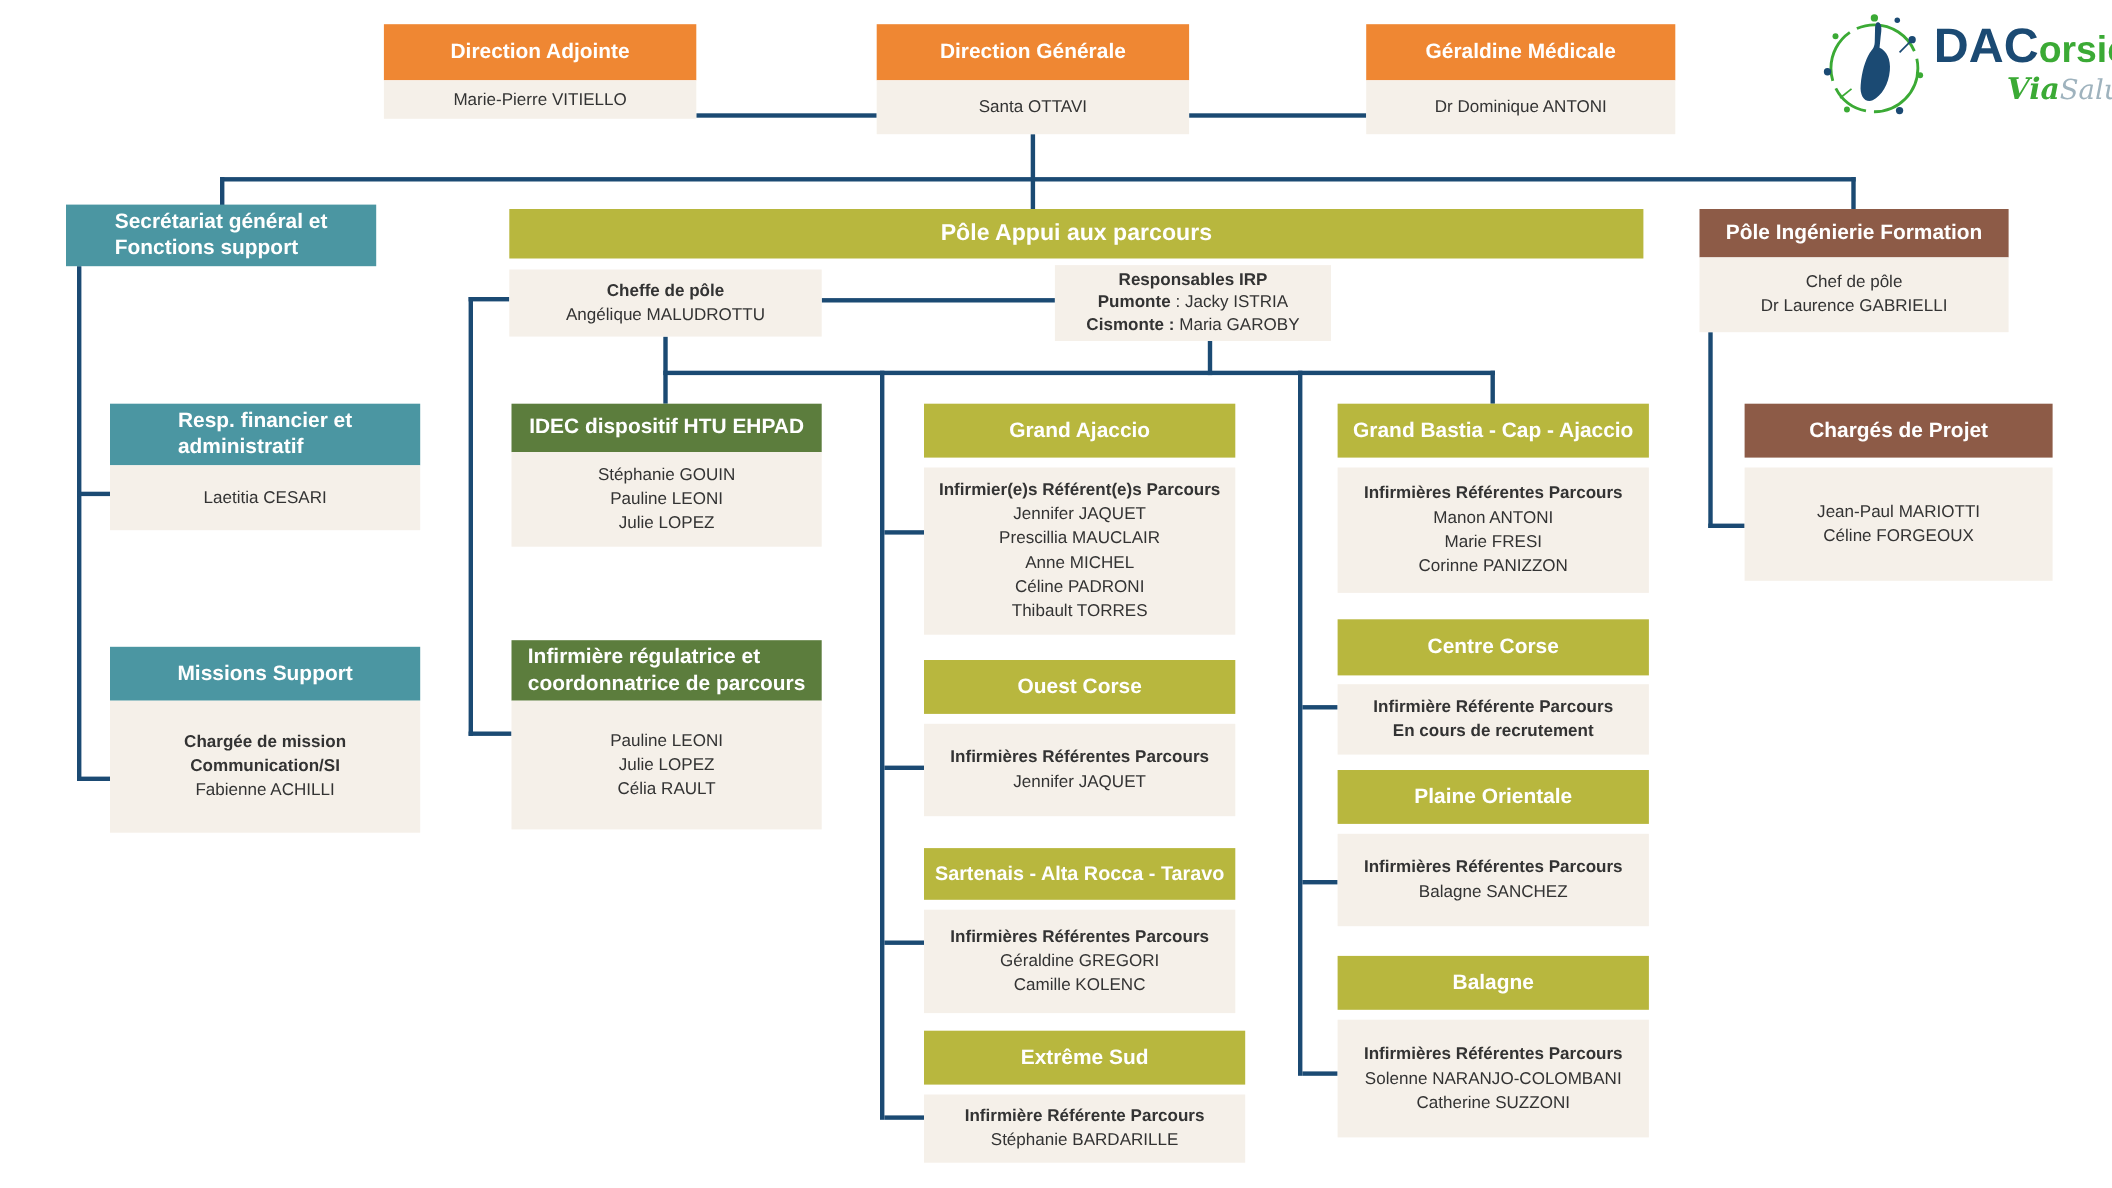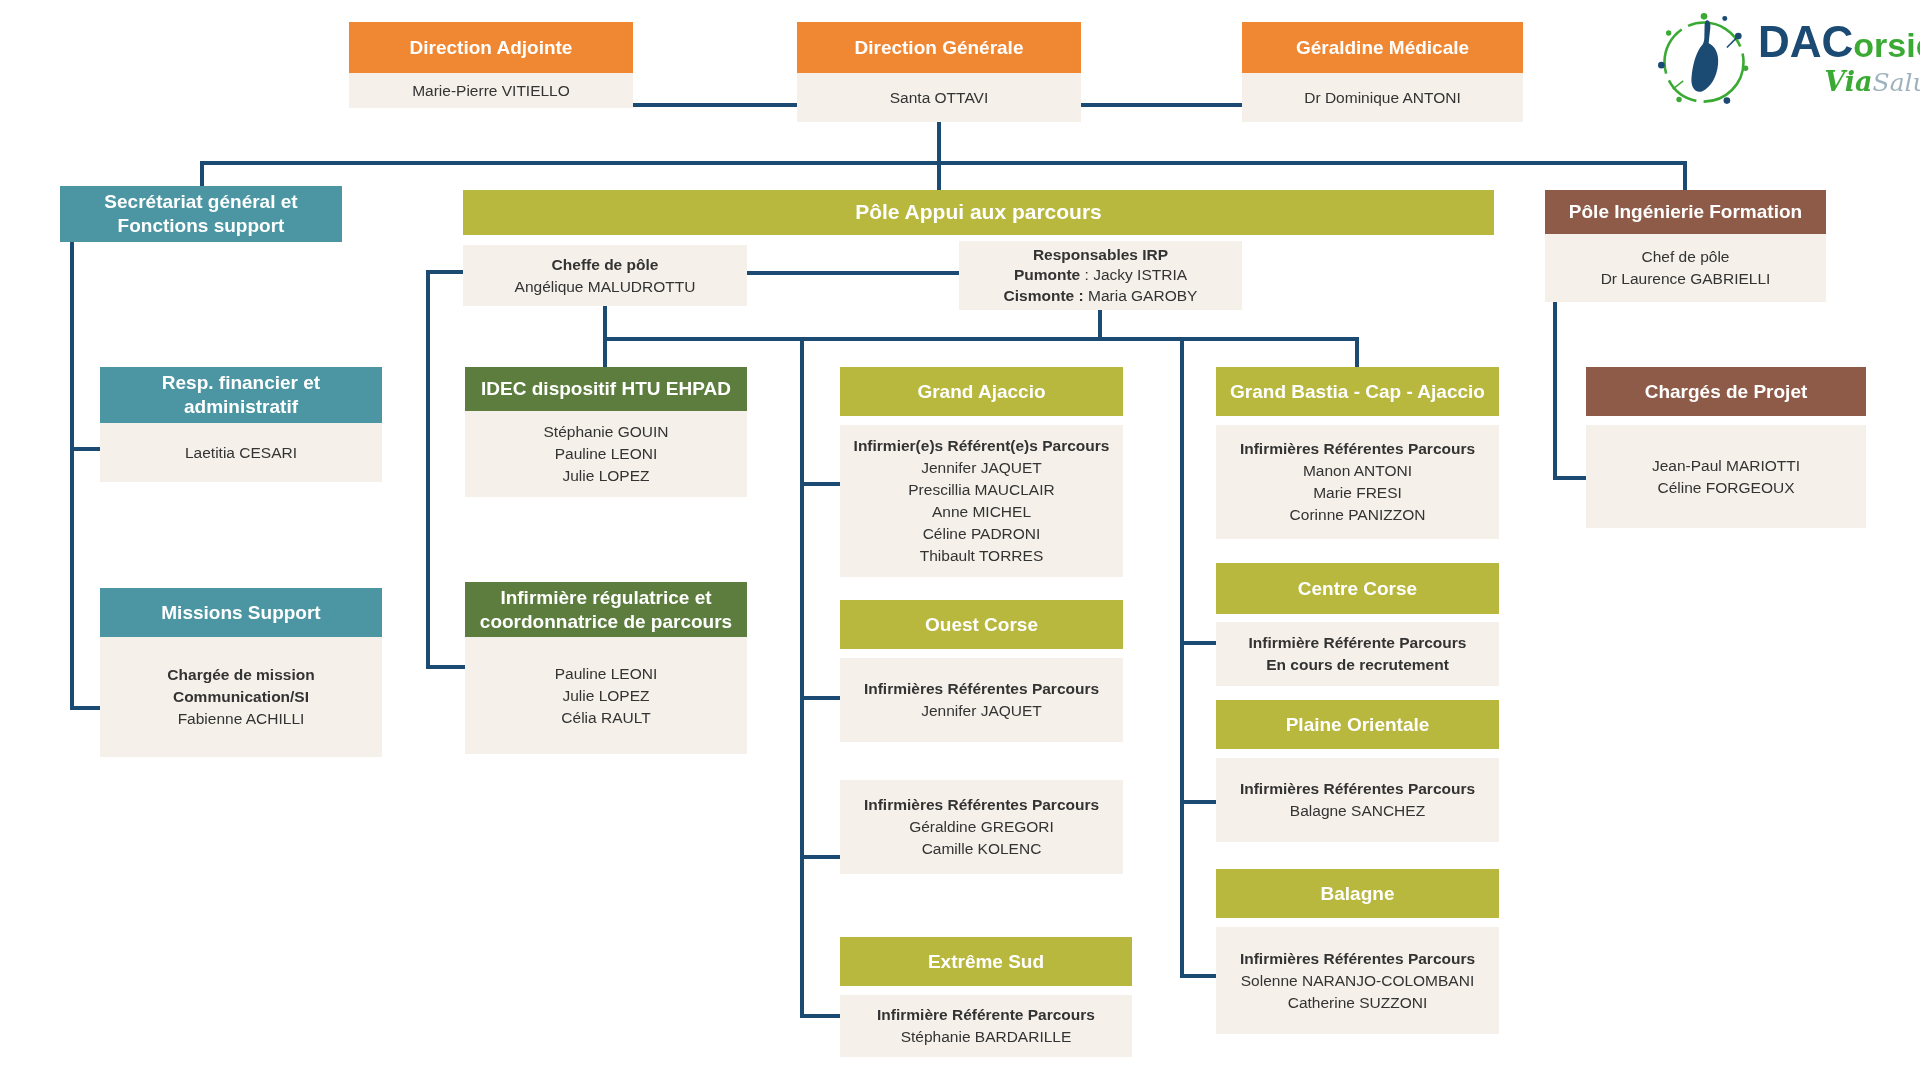--- a/index.html
+++ b/index.html
@@ -5,21 +5,21 @@
   :root{
     --orange:#EF8733; --teal:#4B96A2; --olive:#B8B73E; --green:#5C7D3D;
     --brown:#8D5B47; --navy:#1B4A73; --cream:#F5F0E9;
     --logo-green:#3BAA35; --logo-gray:#9FB3BE; --text:#333333;
   }
   *{margin:0;padding:0;box-sizing:border-box}
   body{width:1920px;height:1080px;background:#fff;font-family:"Liberation Sans",sans-serif;overflow:hidden;position:relative}
   #stage{position:absolute;left:0;top:0;width:1920px;height:1080px}
 
   .box{position:absolute}
-  .hd{color:#fff;font-weight:bold;font-size:19px;line-height:1.25;display:flex;align-items:center;justify-content:center;text-align:center;white-space:pre-line;padding:0 4px}
+  .hd{color:#fff;font-weight:bold;font-size:19px;line-height:1.25;display:flex;align-items:center;justify-content:center;white-space:pre-line;padding:0 4px}
   .orange{background:var(--orange)} .teal{background:var(--teal)} .olive{background:var(--olive)}
   .green{background:var(--green)} .brown{background:var(--brown)}
   .bd{background:var(--cream);color:var(--text);font-size:15.5px;line-height:1.42;display:flex;flex-direction:column;align-items:center;justify-content:center;text-align:center;padding:4px 2px}
   .line{white-space:nowrap}
   .b{font-weight:bold}
 
   .hl,.vl{position:absolute;background:var(--navy)}
   .hl{height:4px} .vl{width:4px}
 
   
@@ -37,21 +37,21 @@
   #secretariat{left:60px;top:186px;width:282px}
   #secretariat .hd{height:56px}
   #pole-appui{left:463px;top:190px;width:1031px}
   #pole-appui .hd{height:45px;font-size:21px}
   #pole-ingenierie{left:1545px;top:190px;width:281px}
   #pole-ingenierie .hd{height:44px}
   #pole-ingenierie .bd{height:68px}
 
   #cheffe-de-pole{left:463px;top:245px;width:284px}
   #cheffe-de-pole .bd{height:61px}
-  #responsables-irp{left:959px;top:241px;width:283px}
+  #responsables-irp{left:959px;top:241px;width:251px}
   #responsables-irp .bd{height:69px;line-height:1.3;padding:2px}
 
   
   #resp-financier{left:100px;top:367px;width:282px}
   #resp-financier .hd{height:56px}
   #resp-financier .bd{height:59px}
   #missions-support{left:100px;top:588px;width:282px}
   #missions-support .hd{height:49px}
   #missions-support .bd{height:120px}
 
@@ -241,20 +241,21 @@
       </div>
   </div>
   <div class="box" id="ouest-corse">
     <div class="hd olive">Ouest Corse</div>
     <div class="bd">
         <div class="line"><span class="b">Infirmières Référentes Parcours</span></div>
         <div class="line"><span>Jennifer JAQUET</span></div>
       </div>
   </div>
   <div class="box" id="sartenais">
+    <div class="hd olive">Sartenais - Alta Rocca - Taravo</div>
     <div class="bd">
         <div class="line"><span class="b">Infirmières Référentes Parcours</span></div>
         <div class="line"><span>Géraldine GREGORI</span></div>
         <div class="line"><span>Camille KOLENC</span></div>
       </div>
   </div>
   <div class="box" id="extreme-sud">
     <div class="hd olive">Extrême Sud</div>
     <div class="bd">
         <div class="line"><span class="b">Infirmière Référente Parcours</span></div>

